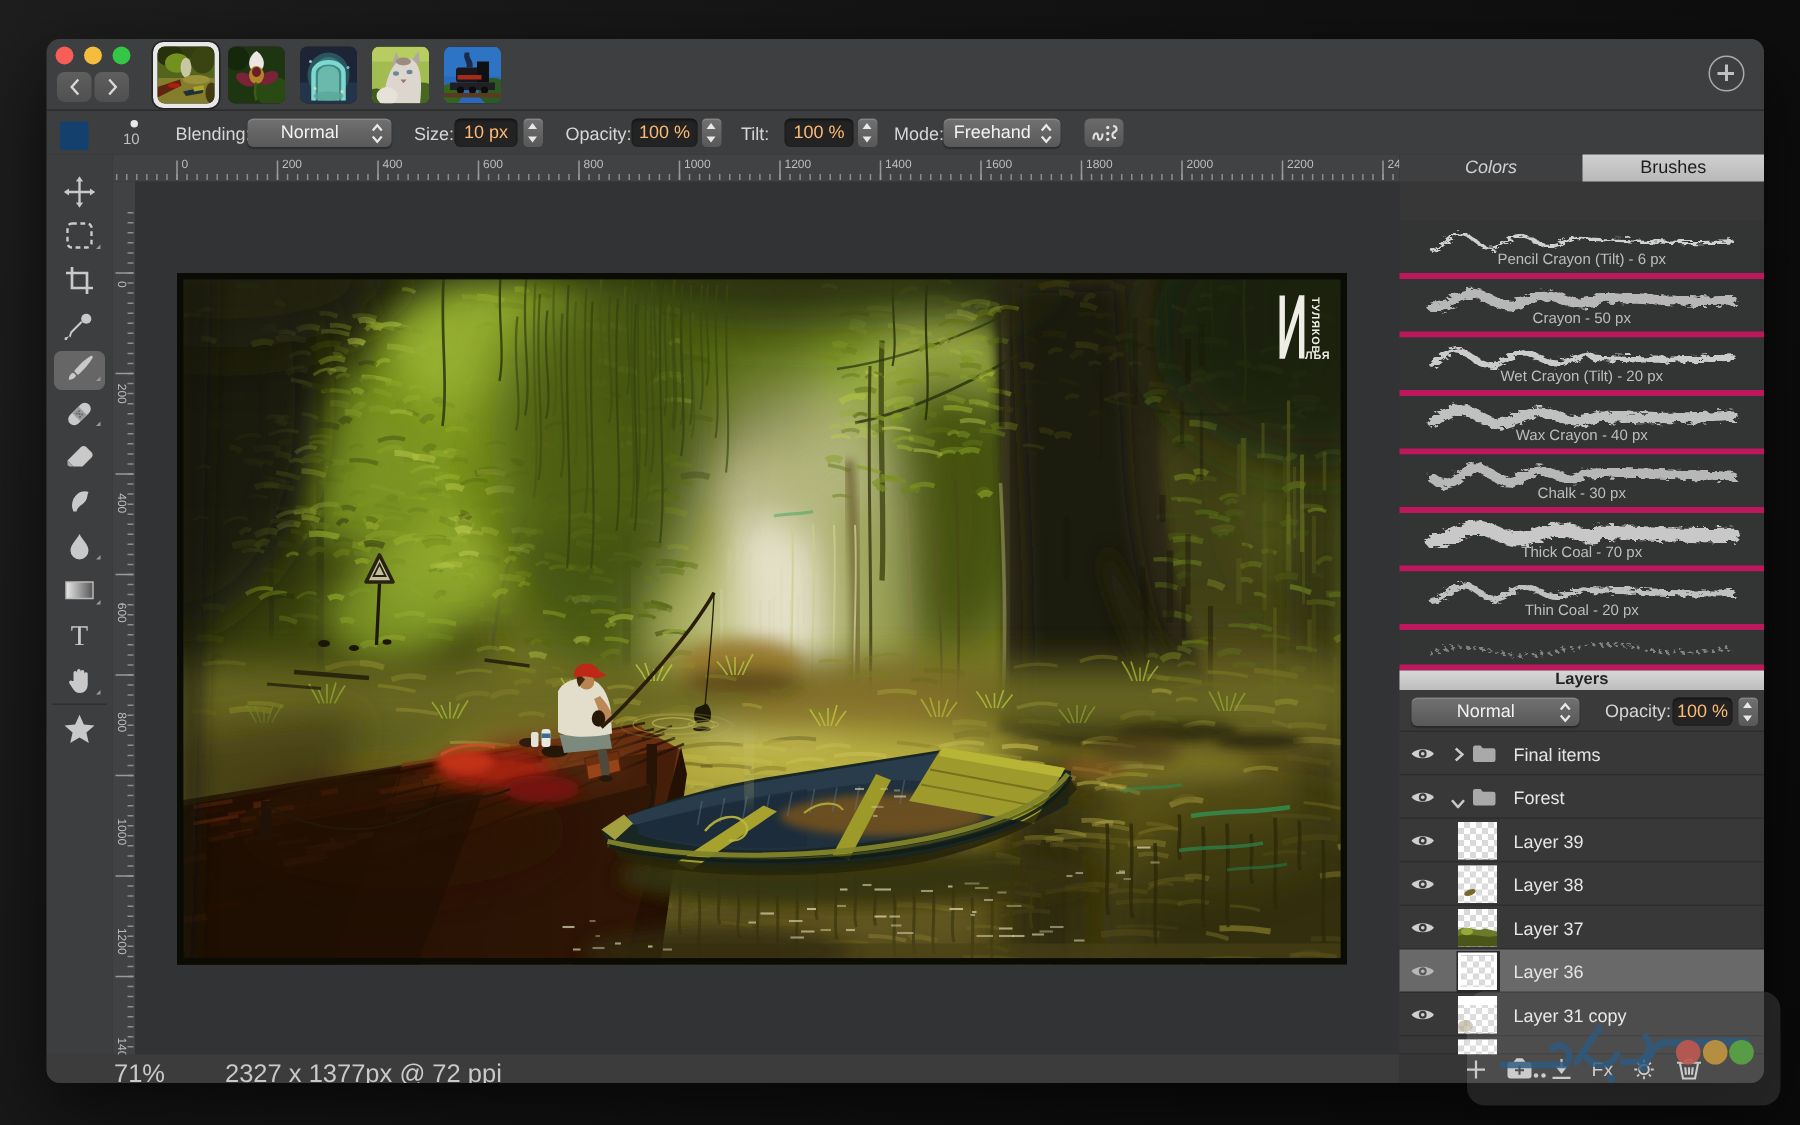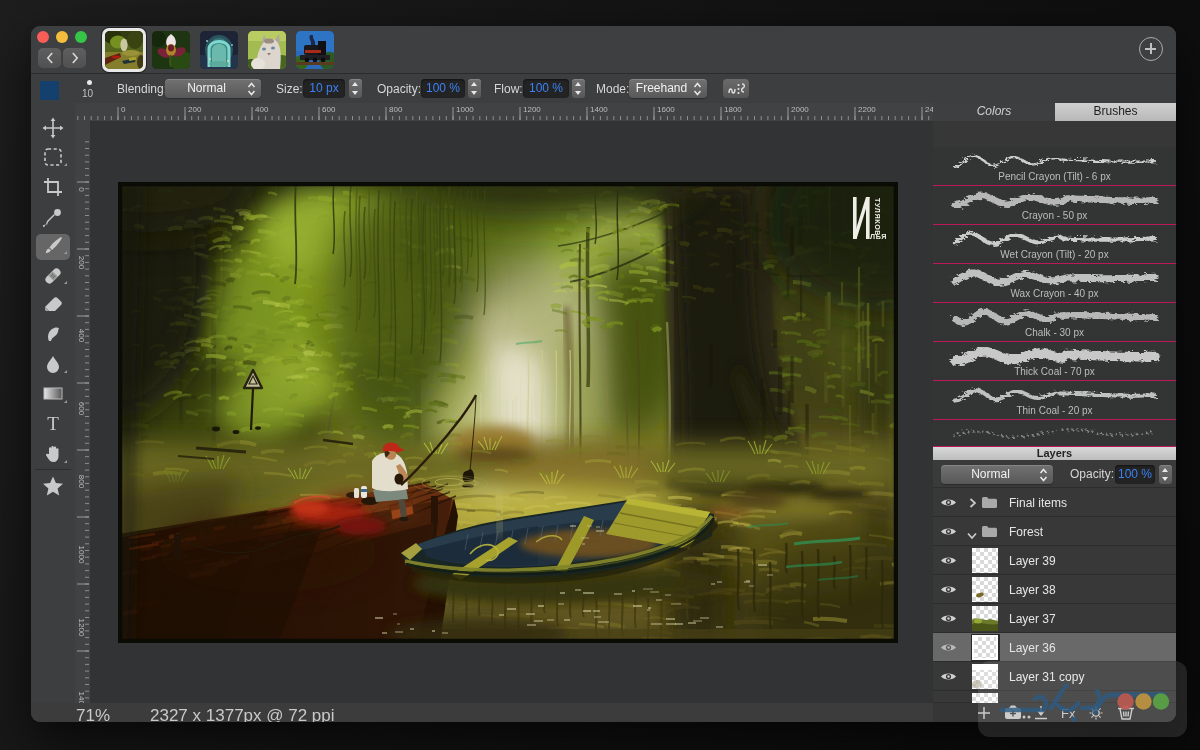--- a/index.html
+++ b/index.html
@@ -23,21 +23,21 @@
   #plusbtn:before { content:""; position:absolute; left:5px; top:10px; width:11px; height:1.5px; background:#c0c0c0; }
   #plusbtn:after { content:""; position:absolute; left:10px; top:5px; width:1.5px; height:11px; background:#c0c0c0; }
   #optbar { position:absolute; left:0; top:47px; width:100%; height:30px; background:#3d3e3f;
             border-top:1px solid #2b2b2b; font-size:12px; color:#d6d6d6; }
   .lbl { position:absolute; top:8px; }
   .popup { position:absolute; top:5px; height:19px; border-radius:4px; padding-right:13px;
            background:linear-gradient(#717171,#585858); color:#f2f2f2; text-align:center;
            font-size:12px; line-height:18px; box-shadow:inset 0 1px 0 rgba(255,255,255,.15), 0 1px 1px rgba(0,0,0,.3); }
   .pchev { position:absolute; right:5px; top:3px; }
   .field { position:absolute; top:5px; height:19px; background:#232323; border-radius:4px;
-           color:#3b82f6; text-align:center; font-size:12px; line-height:19px;
+           color:#fdba74; text-align:center; font-size:12px; line-height:19px;
            box-shadow:inset 0 1px 2px rgba(0,0,0,.5); }
   .stepper { position:absolute; top:5px; width:13px; height:19px; border-radius:3px;
              background:linear-gradient(#717171,#585858); box-shadow:inset 0 1px 0 rgba(255,255,255,.15);}
   .stepper:before { content:""; position:absolute; left:3px; top:3px;
       border-left:3.5px solid transparent; border-right:3.5px solid transparent; border-bottom:4.5px solid #e8e8e8; }
   .stepper:after { content:""; position:absolute; left:3px; bottom:3px;
       border-left:3.5px solid transparent; border-right:3.5px solid transparent; border-top:4.5px solid #e8e8e8; }
   #swatch { position:absolute; left:9px; top:7px; width:19px; height:19px; background:#14406e; }
   #dot10 { position:absolute; left:56px; top:6px; width:5px; height:5px; border-radius:50%; background:#e8e8e8; }
   #num10 { position:absolute; left:51px; top:14px; font-size:10px; color:#c0c0c0; }
@@ -49,21 +49,21 @@
   #vruler { position:absolute; left:44px; top:18px; width:15px; height:582px; background:#414243; }
   .rlab { position:absolute; font-size:8px; color:#bdbdbd; }
   .vlab { position:absolute; font-size:8px; color:#bdbdbd; transform:rotate(90deg); transform-origin:center; width:30px; text-align:center; left:-9px;}
   #canvas { position:absolute; left:87px; top:79px; width:780px; height:461px; background:#0b0b07; }
   #rpanel { position:absolute; left:902px; top:0; width:243px; height:600px; background:#373737; }
   #statusbar { position:absolute; left:0; top:677px; width:902px; height:19px; background:#3c3c3c;
                font-size:17px; color:#c9c9c9; }
   #laybottom { position:absolute; left:902px; top:677px; width:243px; height:19px; background:#363636; }
   #wm { position:absolute; left:978px; top:661px; width:209px; height:76px; border-radius:12px;
         background:rgba(255,255,255,.11); }
-  .brow { position:absolute; left:0; width:243px; height:39px; border-bottom:1px solid #be185d; background:#333434; }
+  .brow { position:absolute; left:0; width:243px; height:39px; border-bottom:4px solid #be185d; background:#333434; }
   .brow .cap { position:absolute; bottom:3px; width:100%; text-align:center; font-size:10px; color:#bdbdbd; }
   .lrow { position:absolute; left:0; width:243px; height:29px; border-bottom:1px solid #2d2d2d; color:#e5e5e5; font-size:12px; background:#383838;}
   .lrow .nm { position:absolute; left:76px; top:8px; }
   .eye { position:absolute; left:7px; top:9px; }
 </style>
 </head>
 <body>
 <div id="bg"></div>
 <div id="win">
 
@@ -170,21 +170,21 @@
 <div class="popup" style="left:134px; width:96px;">Normal<span class="pchev"><svg width="9" height="14" viewBox="0 0 9 14">
             <path d="M1.5 5 L4.5 1.5 L7.5 5" stroke="#e8e8e8" stroke-width="1.5" fill="none"></path>
             <path d="M1.5 9 L4.5 12.5 L7.5 9" stroke="#e8e8e8" stroke-width="1.5" fill="none"></path>
           </svg></span></div>
 <div class="lbl" style="left:245px;">Size:</div>
 <div class="field" style="left:272px; width:42px;">10 px</div>
 <div class="stepper" style="left:318px;"></div>
 <div class="lbl" style="left:346px;">Opacity:</div>
 <div class="field" style="left:390px; width:44px;">100 %</div>
 <div class="stepper" style="left:437px;"></div>
-<div class="lbl" style="left:463px;">Flow:</div>
+<div class="lbl" style="left:463px;">Tilt:</div>
 <div class="field" style="left:492px; width:46px;">100 %</div>
 <div class="stepper" style="left:541px;"></div>
 <div class="lbl" style="left:565px;">Mode:</div>
 <div class="popup" style="left:598px; width:78px;">Freehand<span class="pchev"><svg width="9" height="14" viewBox="0 0 9 14">
             <path d="M1.5 5 L4.5 1.5 L7.5 5" stroke="#e8e8e8" stroke-width="1.5" fill="none"></path>
             <path d="M1.5 9 L4.5 12.5 L7.5 9" stroke="#e8e8e8" stroke-width="1.5" fill="none"></path>
           </svg></span></div>
 <div id="sqbtn"><svg width="26" height="19" viewBox="0 0 26 19">
           <path d="M6 14 C6 9 9 9 9 12 C9 15 12 15 12 10" stroke="#e0e0e0" stroke-width="1.4" fill="none"></path>
           <circle cx="15.5" cy="6" r="1.1" fill="#e0e0e0"></circle>

